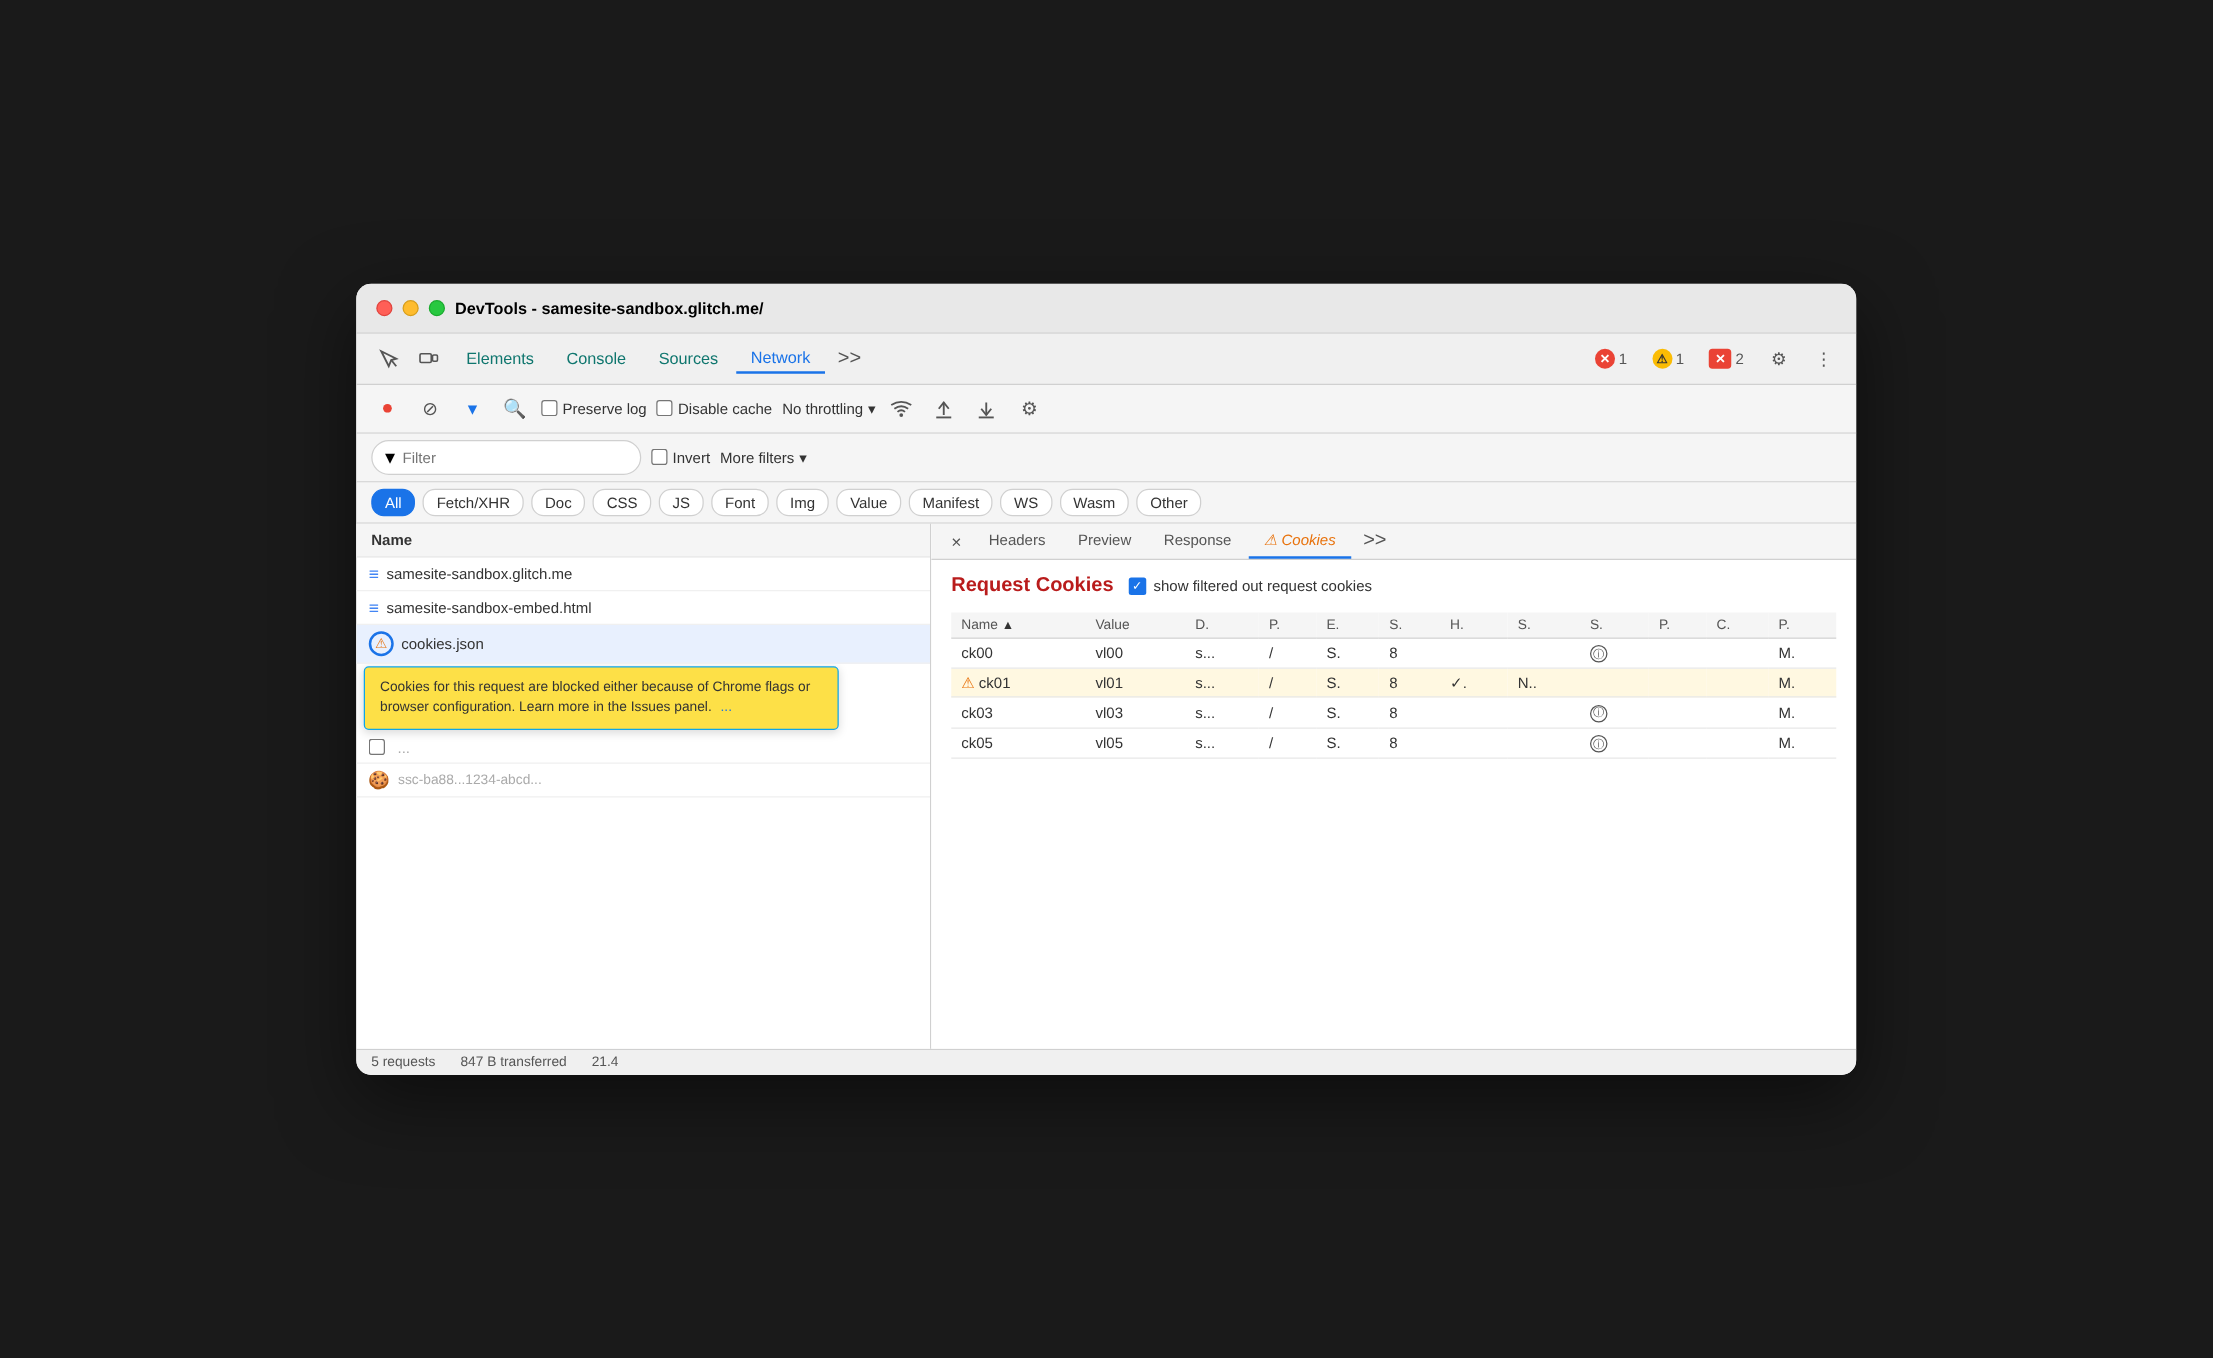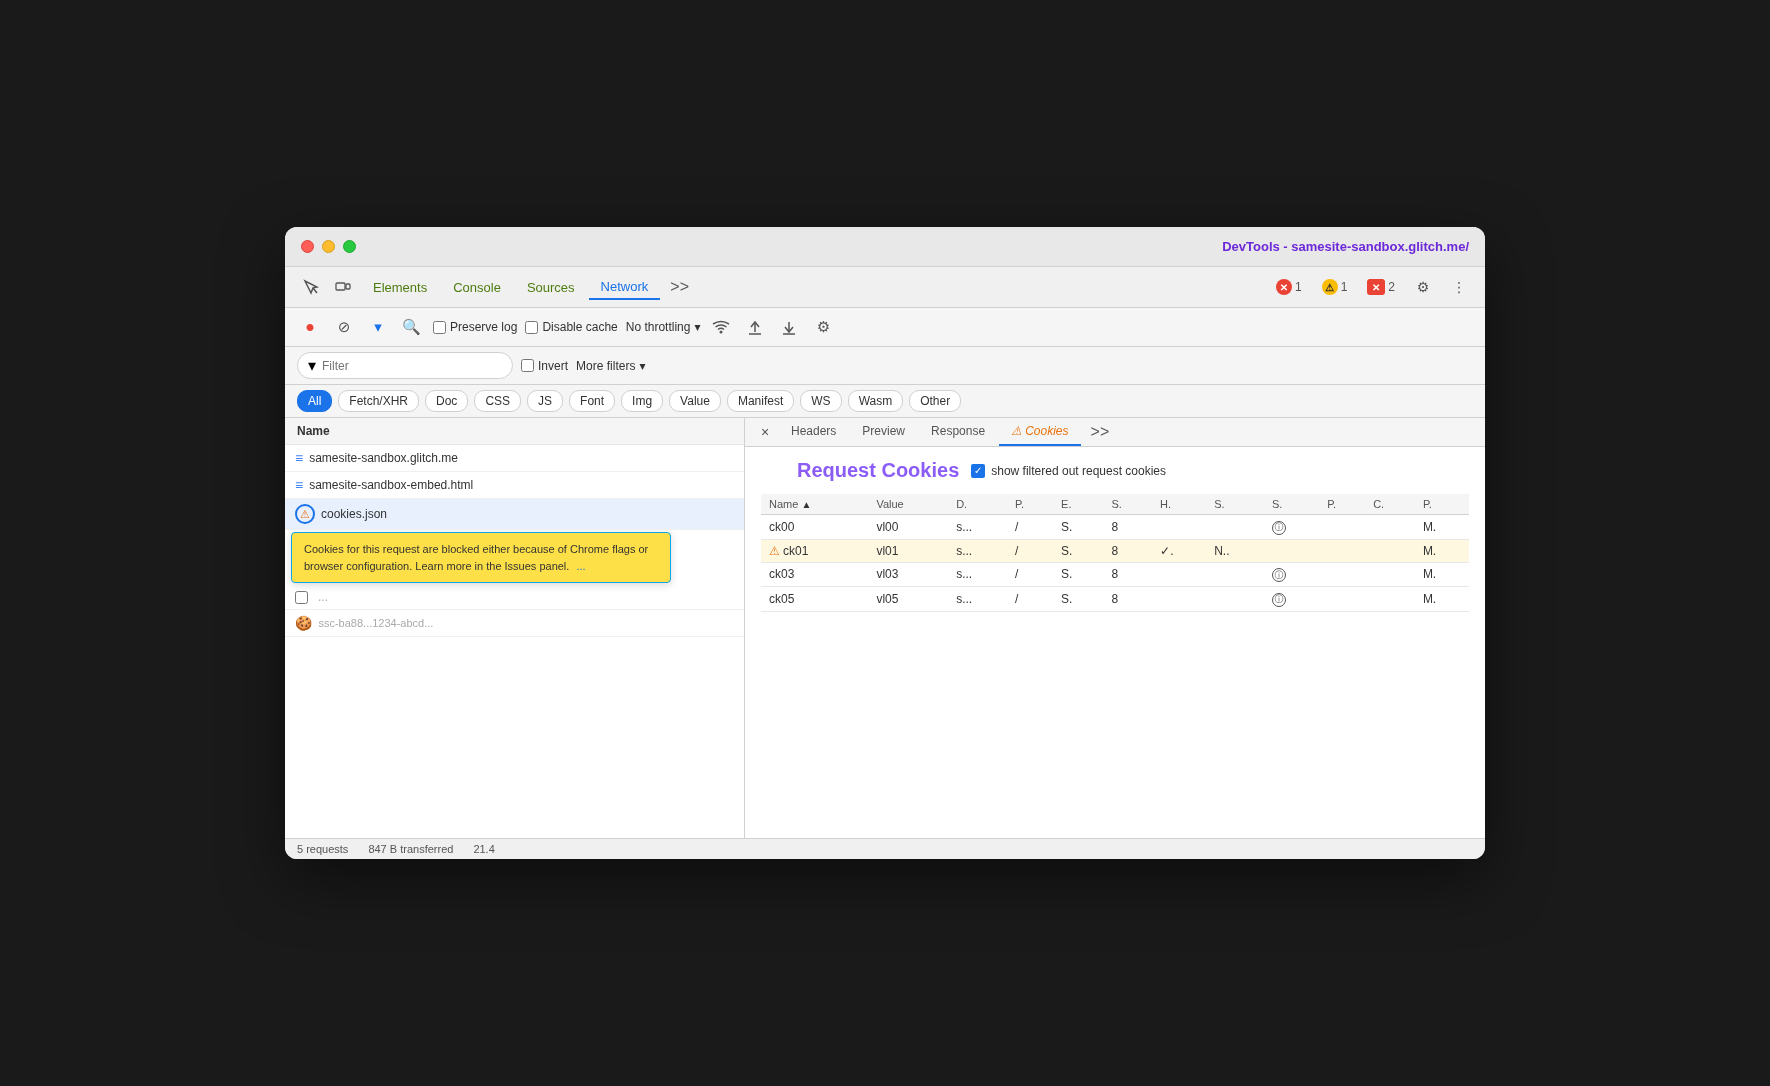--- a/index.html
+++ b/index.html
@@ -33,43 +33,43 @@
     .tl {
       width: 13px;
       height: 13px;
       border-radius: 50%;
     }
     .tl-close { background: #ff5f57; border: 1px solid #e0443e; }
     .tl-min { background: #febc2e; border: 1px solid #d79e1b; }
     .tl-max { background: #28c840; border: 1px solid #1aab2e; }
     .title-text {
       flex: 1;
-      text-align: right;
+      text-align: left;
       font-size: 13px;
       font-weight: 600;
-      color: #6d28d9;
+      color: #000000;
     }
     .toolbar {
       background: #f0f0f0;
       border-bottom: 1px solid #d0d0d0;
       padding: 6px 12px;
       display: flex;
       align-items: center;
       gap: 4px;
     }
     .toolbar-tabs {
       display: flex;
       align-items: center;
       gap: 2px;
       flex: 1;
     }
     .tab-item {
       padding: 4px 12px;
       font-size: 13px;
-      color: #4d7c0f;
+      color: #0f766e;
       cursor: pointer;
       border-radius: 4px;
     }
     .tab-item.active {
       color: #1a73e8;
       border-bottom: 2px solid #1a73e8;
       border-radius: 0;
     }
     .toolbar-icons {
       display: flex;
@@ -292,24 +292,23 @@
     .cookies-section {
       padding: 12px 16px;
     }
     .cookies-header {
       display: flex;
       align-items: center;
       gap: 12px;
       margin-bottom: 12px;
     }
     .cookies-title {
-      font-size: 20px;
+      font-size: 16px;
       font-weight: 600;
-      color: #8b5cf6;
-      margin-left: 36px;
+      color: #b91c1c;
     }
     .show-filtered-label {
       display: flex;
       align-items: center;
       gap: 6px;
       font-size: 12px;
       color: #333;
     }
     .checkbox-checked {
       width: 14px;

